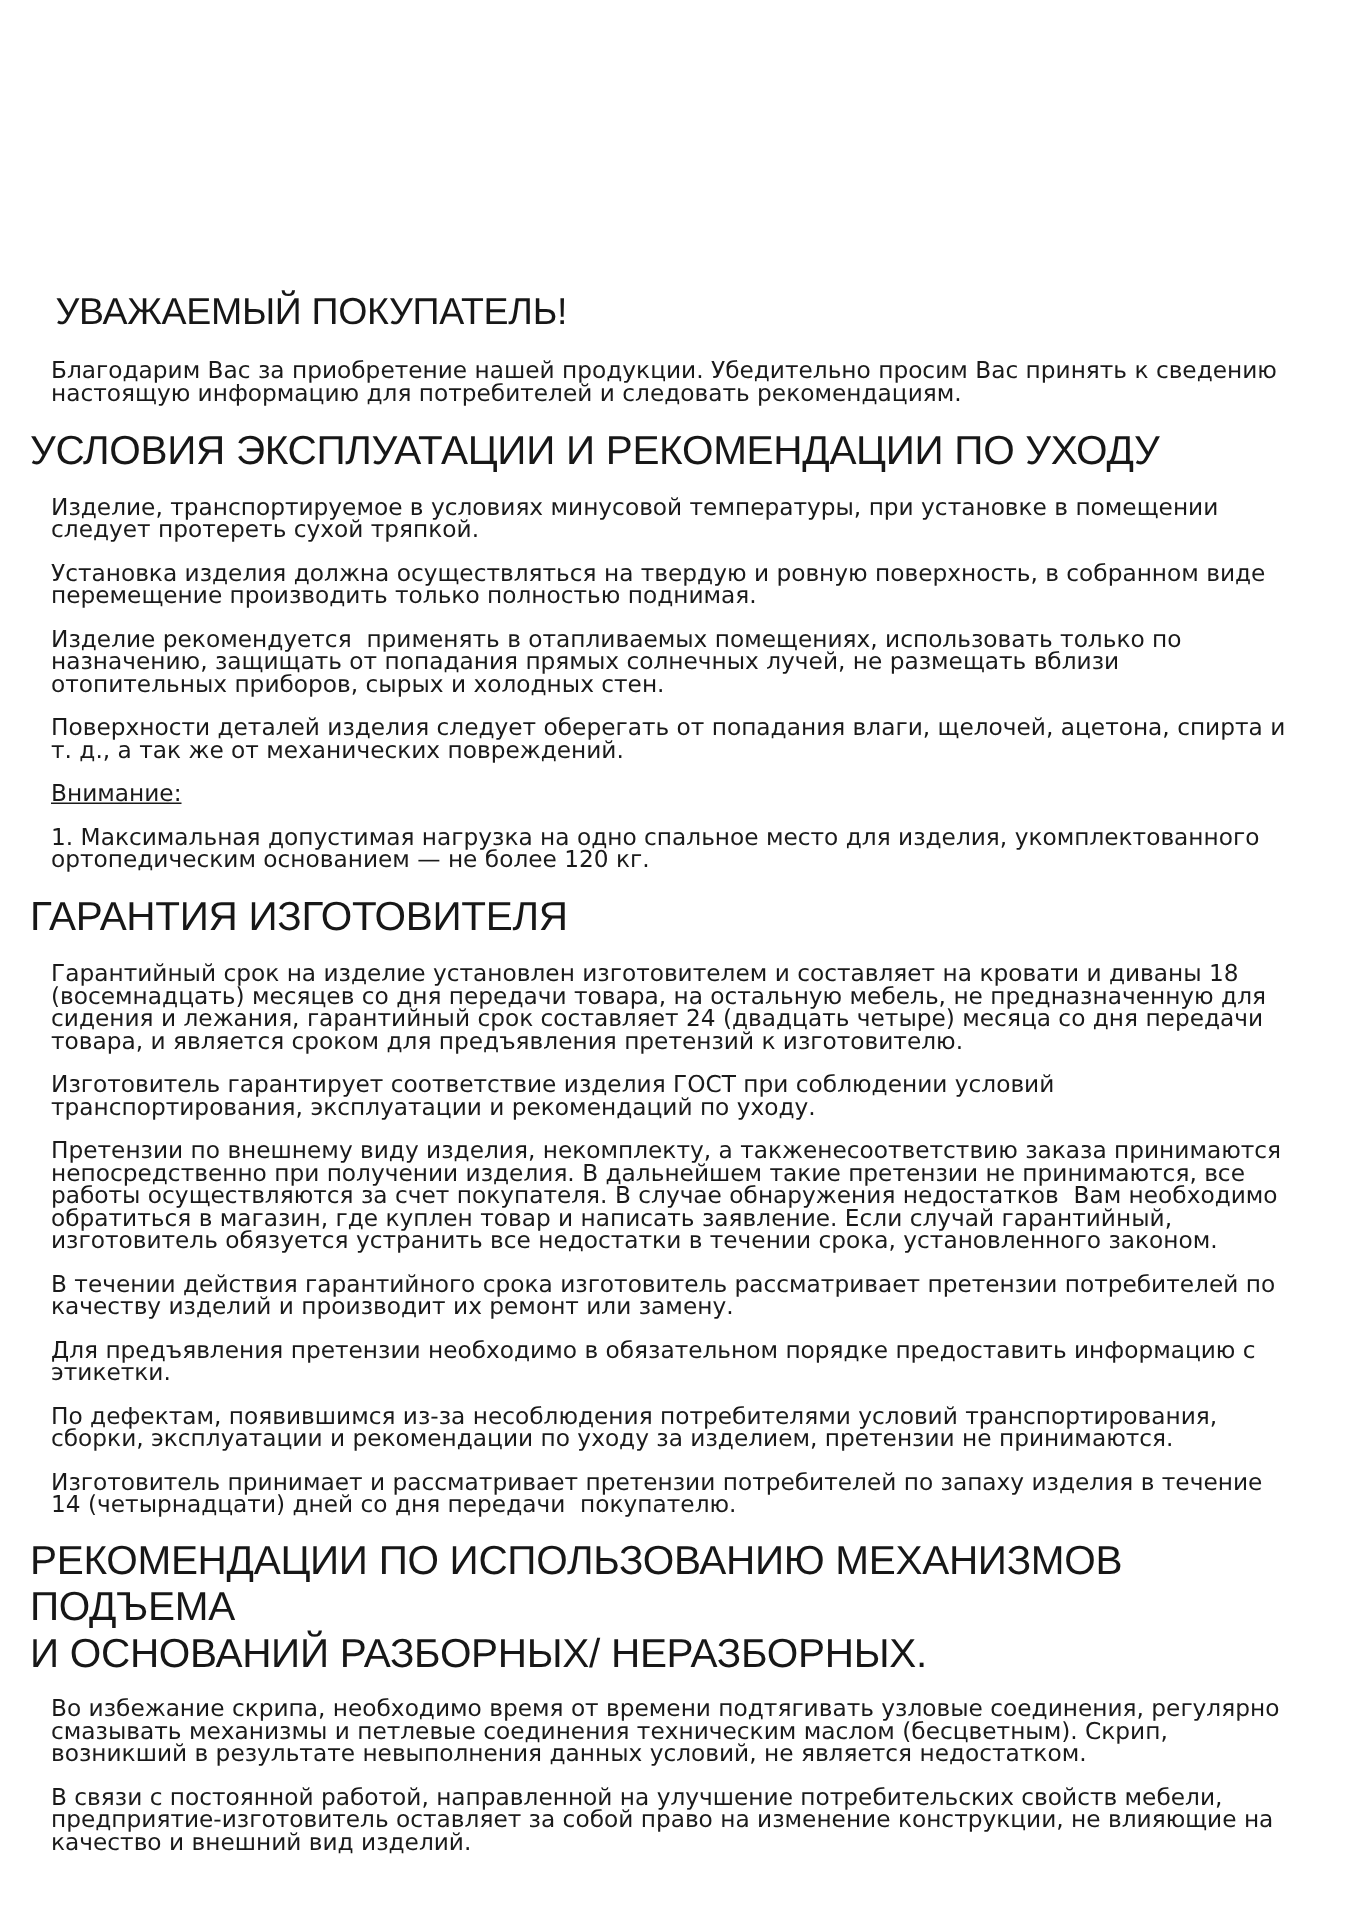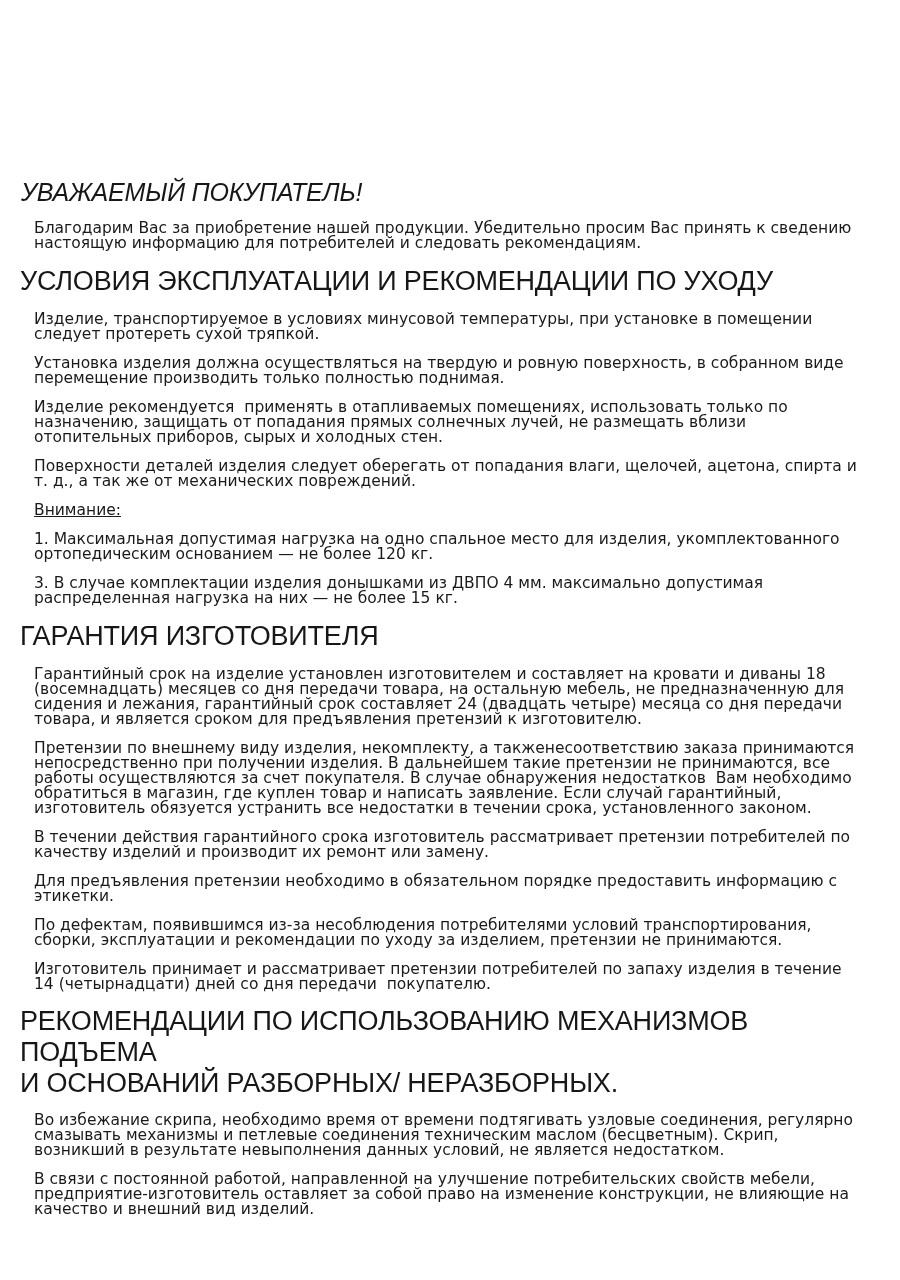--- a/index.html
+++ b/index.html
@@ -19,22 +19,21 @@
   }
   .sec-title {
     font-family: "Liberation Sans", sans-serif;
     font-weight: 400;
     letter-spacing: -0.2px;
     color: #171717;
   }
   h1.sec-title {
     font-size: 25px;
     line-height: 30px;
-    margin: 1px;
-    font-style: italic;
+    margin: 17px;
   }
   h2.sec-title {
     font-size: 27px;
     line-height: 33px;
     margin: 9px 0 0 0;
   }
   h2.sec-title.two-line {
     line-height: 31px;
     margin-top: 13px;
   }
@@ -60,26 +59,26 @@
   </section>
 
   <section>
     <h2 class="sec-title">УСЛОВИЯ ЭКСПЛУАТАЦИИ И РЕКОМЕНДАЦИИ ПО УХОДУ</h2>
     <p class="body-par">Изделие, транспортируемое в условиях минусовой температуры, при установке в помещении следует протереть сухой тряпкой.</p>
     <p class="body-par">Установка изделия должна осуществляться на твердую и ровную поверхность, в собранном виде перемещение производить только полностью поднимая.</p>
     <p class="body-par">Изделие рекомендуется  применять в отапливаемых помещениях, использовать только по назначению, защищать от попадания прямых солнечных лучей, не размещать вблизи отопительных приборов, сырых и холодных стен.</p>
     <p class="body-par">Поверхности деталей изделия следует оберегать от попадания влаги, щелочей, ацетона, спирта и т. д., а так же от механических повреждений.</p>
     <p class="body-par attention">Внимание:</p>
     <p class="body-par">1. Максимальная допустимая нагрузка на одно спальное место для изделия, укомплектованного ортопедическим основанием — не более 120 кг.</p>
-    <p class="body-par">3. В случае комплектации изделия донышками из ДВПО 4 мм. максимально допустимая распределенная нагрузка на них — не более 15 кг.</p>
   </section>
 
   <section>
     <h2 class="sec-title">ГАРАНТИЯ ИЗГОТОВИТЕЛЯ</h2>
     <p class="body-par">Гарантийный срок на изделие установлен изготовителем и составляет на кровати и диваны 18 (восемнадцать) месяцев со дня передачи товара, на остальную мебель, не предназначенную для сидения и лежания, гарантийный срок составляет 24 (двадцать четыре) месяца со дня передачи товара, и является сроком для предъявления претензий к изготовителю.</p>
+    <p class="body-par">Изготовитель гарантирует соответствие изделия ГОСТ при соблюдении условий транспортирования, эксплуатации и рекомендаций по уходу.</p>
     <p class="body-par">Претензии по внешнему виду изделия, некомплекту, а такженесоответствию заказа принимаются непосредственно при получении изделия. В дальнейшем такие претензии не принимаются, все работы осуществляются за счет покупателя. В случае обнаружения недостатков  Вам необходимо обратиться в магазин, где куплен товар и написать заявление. Если случай гарантийный, изготовитель обязуется устранить все недостатки в течении срока, установленного законом.</p>
     <p class="body-par">В течении действия гарантийного срока изготовитель рассматривает претензии потребителей по качеству изделий и производит их ремонт или замену.</p>
     <p class="body-par">Для предъявления претензии необходимо в обязательном порядке предоставить информацию с этикетки.</p>
     <p class="body-par">По дефектам, появившимся из-за несоблюдения потребителями условий транспортирования, сборки, эксплуатации и рекомендации по уходу за изделием, претензии не принимаются.</p>
     <p class="body-par">Изготовитель принимает и рассматривает претензии потребителей по запаху изделия в течение 14 (четырнадцати) дней со дня передачи  покупателю.</p>
   </section>
 
   <section>
     <h2 class="sec-title two-line"><span>РЕКОМЕНДАЦИИ ПО ИСПОЛЬЗОВАНИЮ МЕХАНИЗМОВ ПОДЪЕМА</span><br><span>И ОСНОВАНИЙ РАЗБОРНЫХ/ НЕРАЗБОРНЫХ.</span></h2>
     <p class="body-par">Во избежание скрипа, необходимо время от времени подтягивать узловые соединения, регулярно смазывать механизмы и петлевые соединения техническим маслом (бесцветным). Скрип, возникший в результате невыполнения данных условий, не является недостатком.</p>

